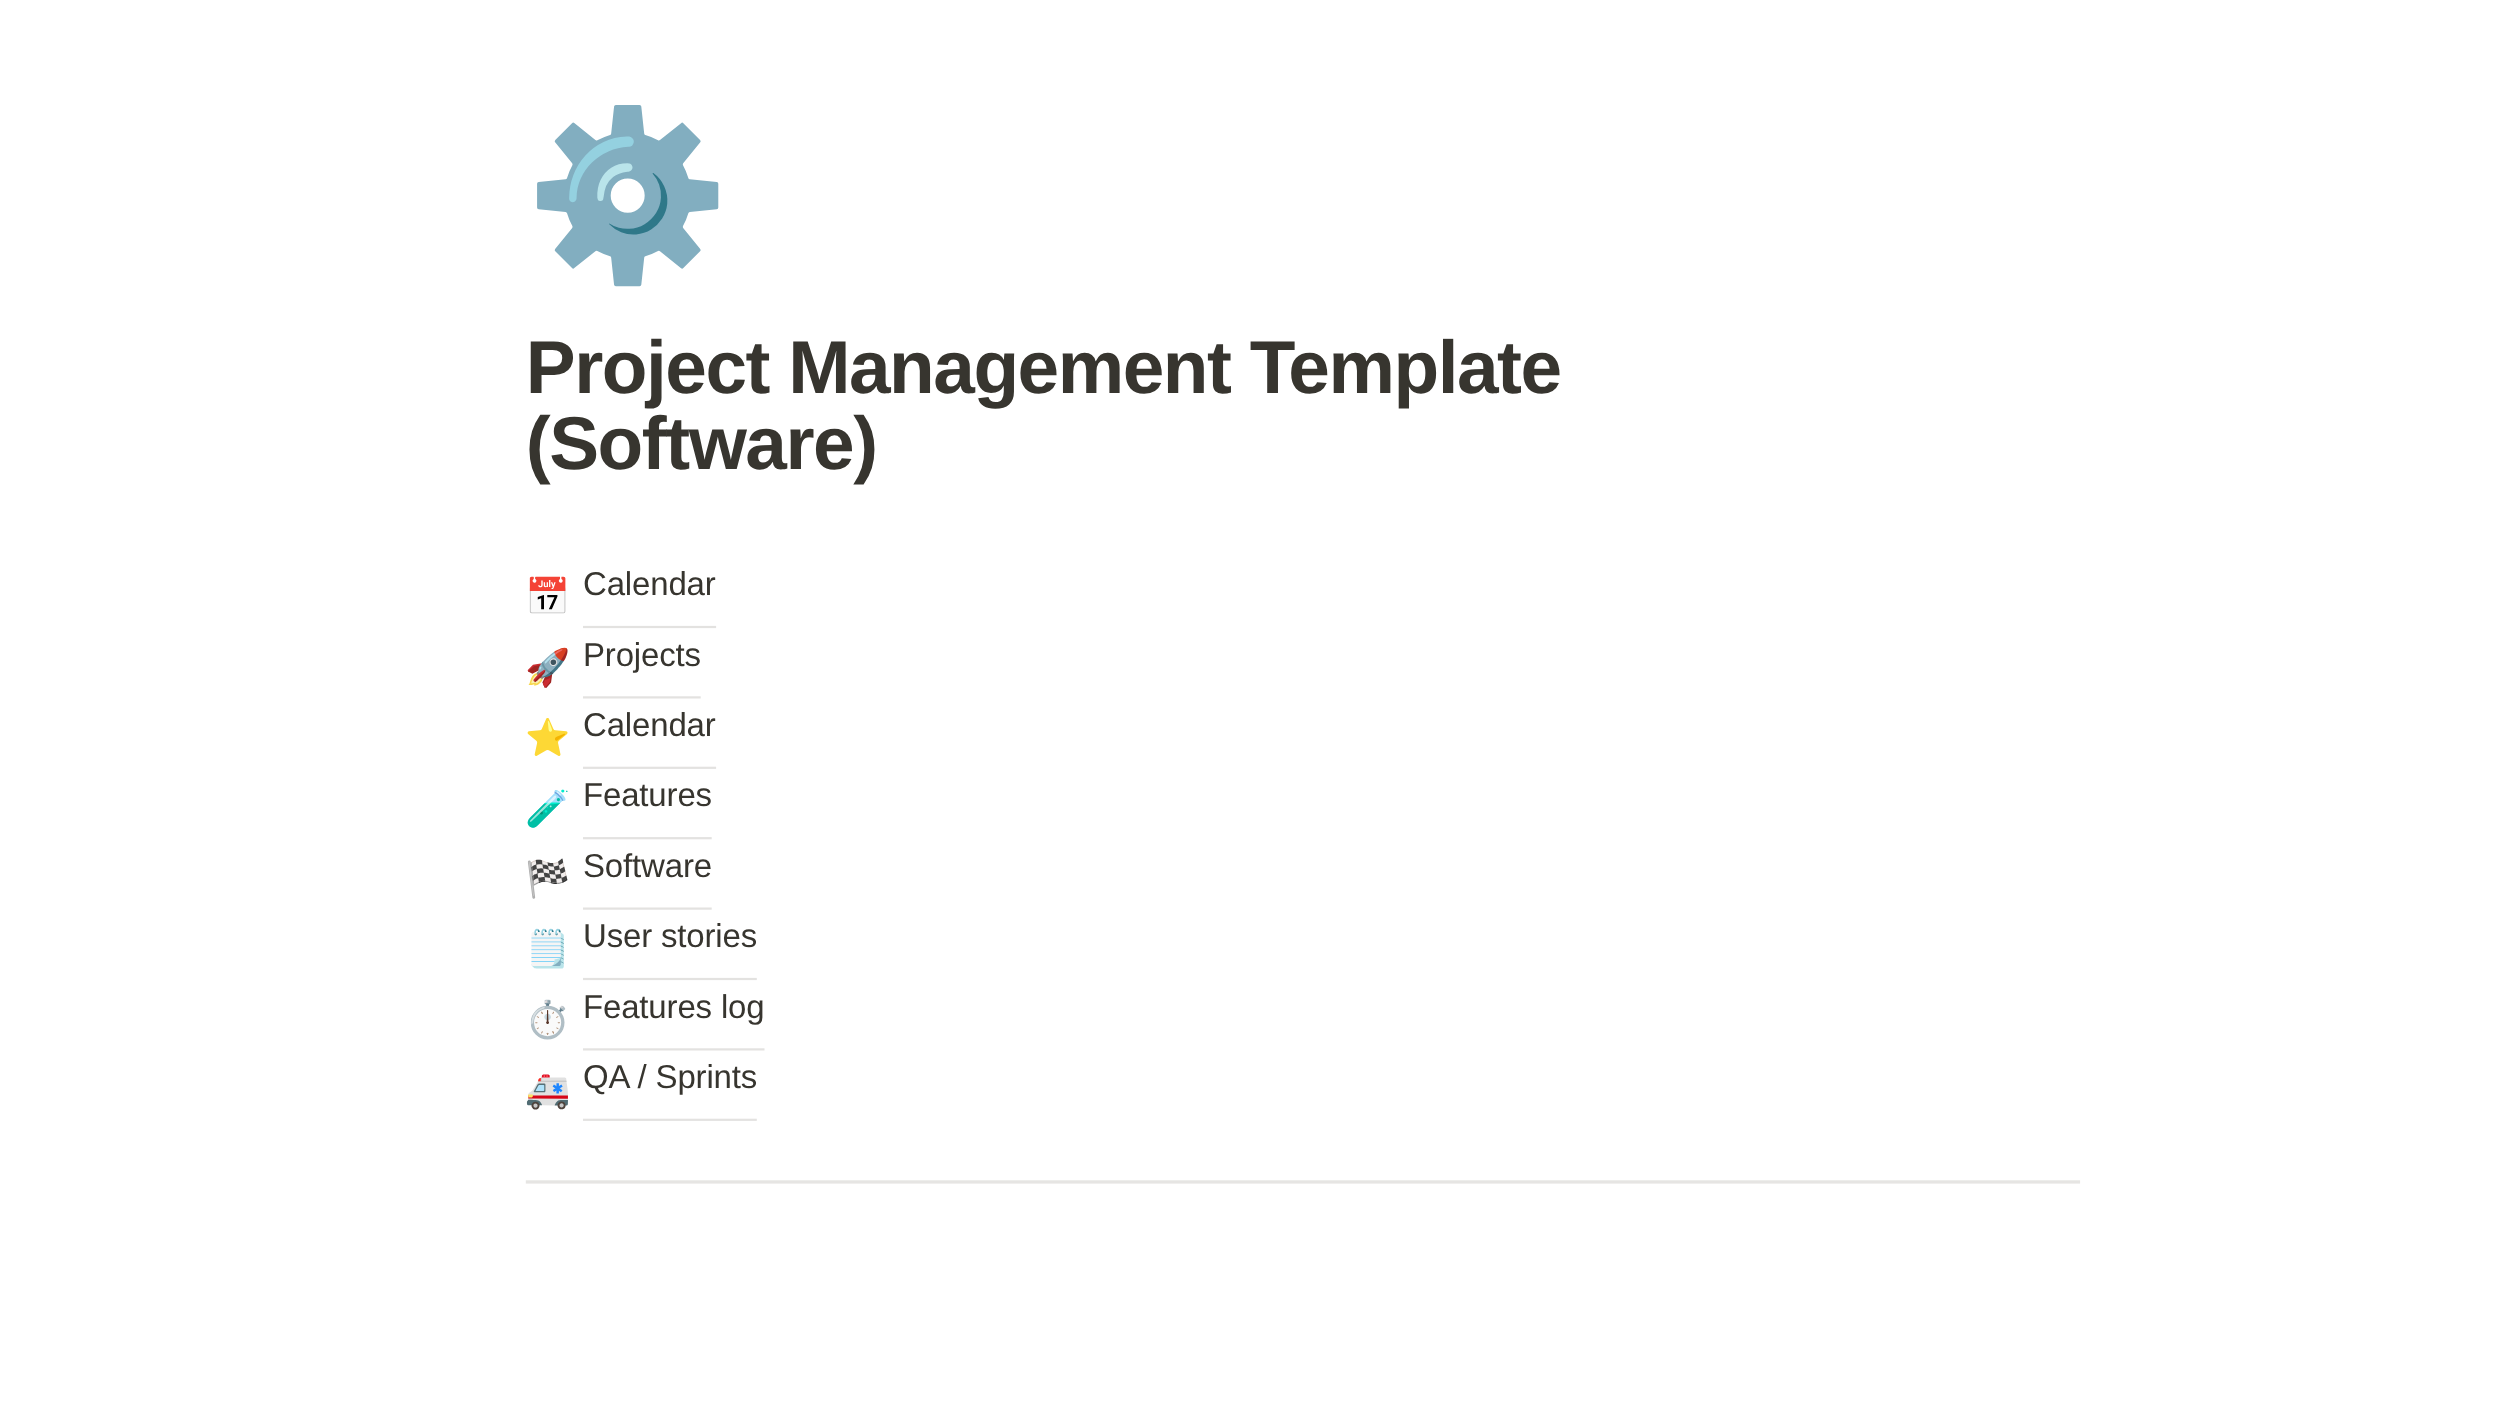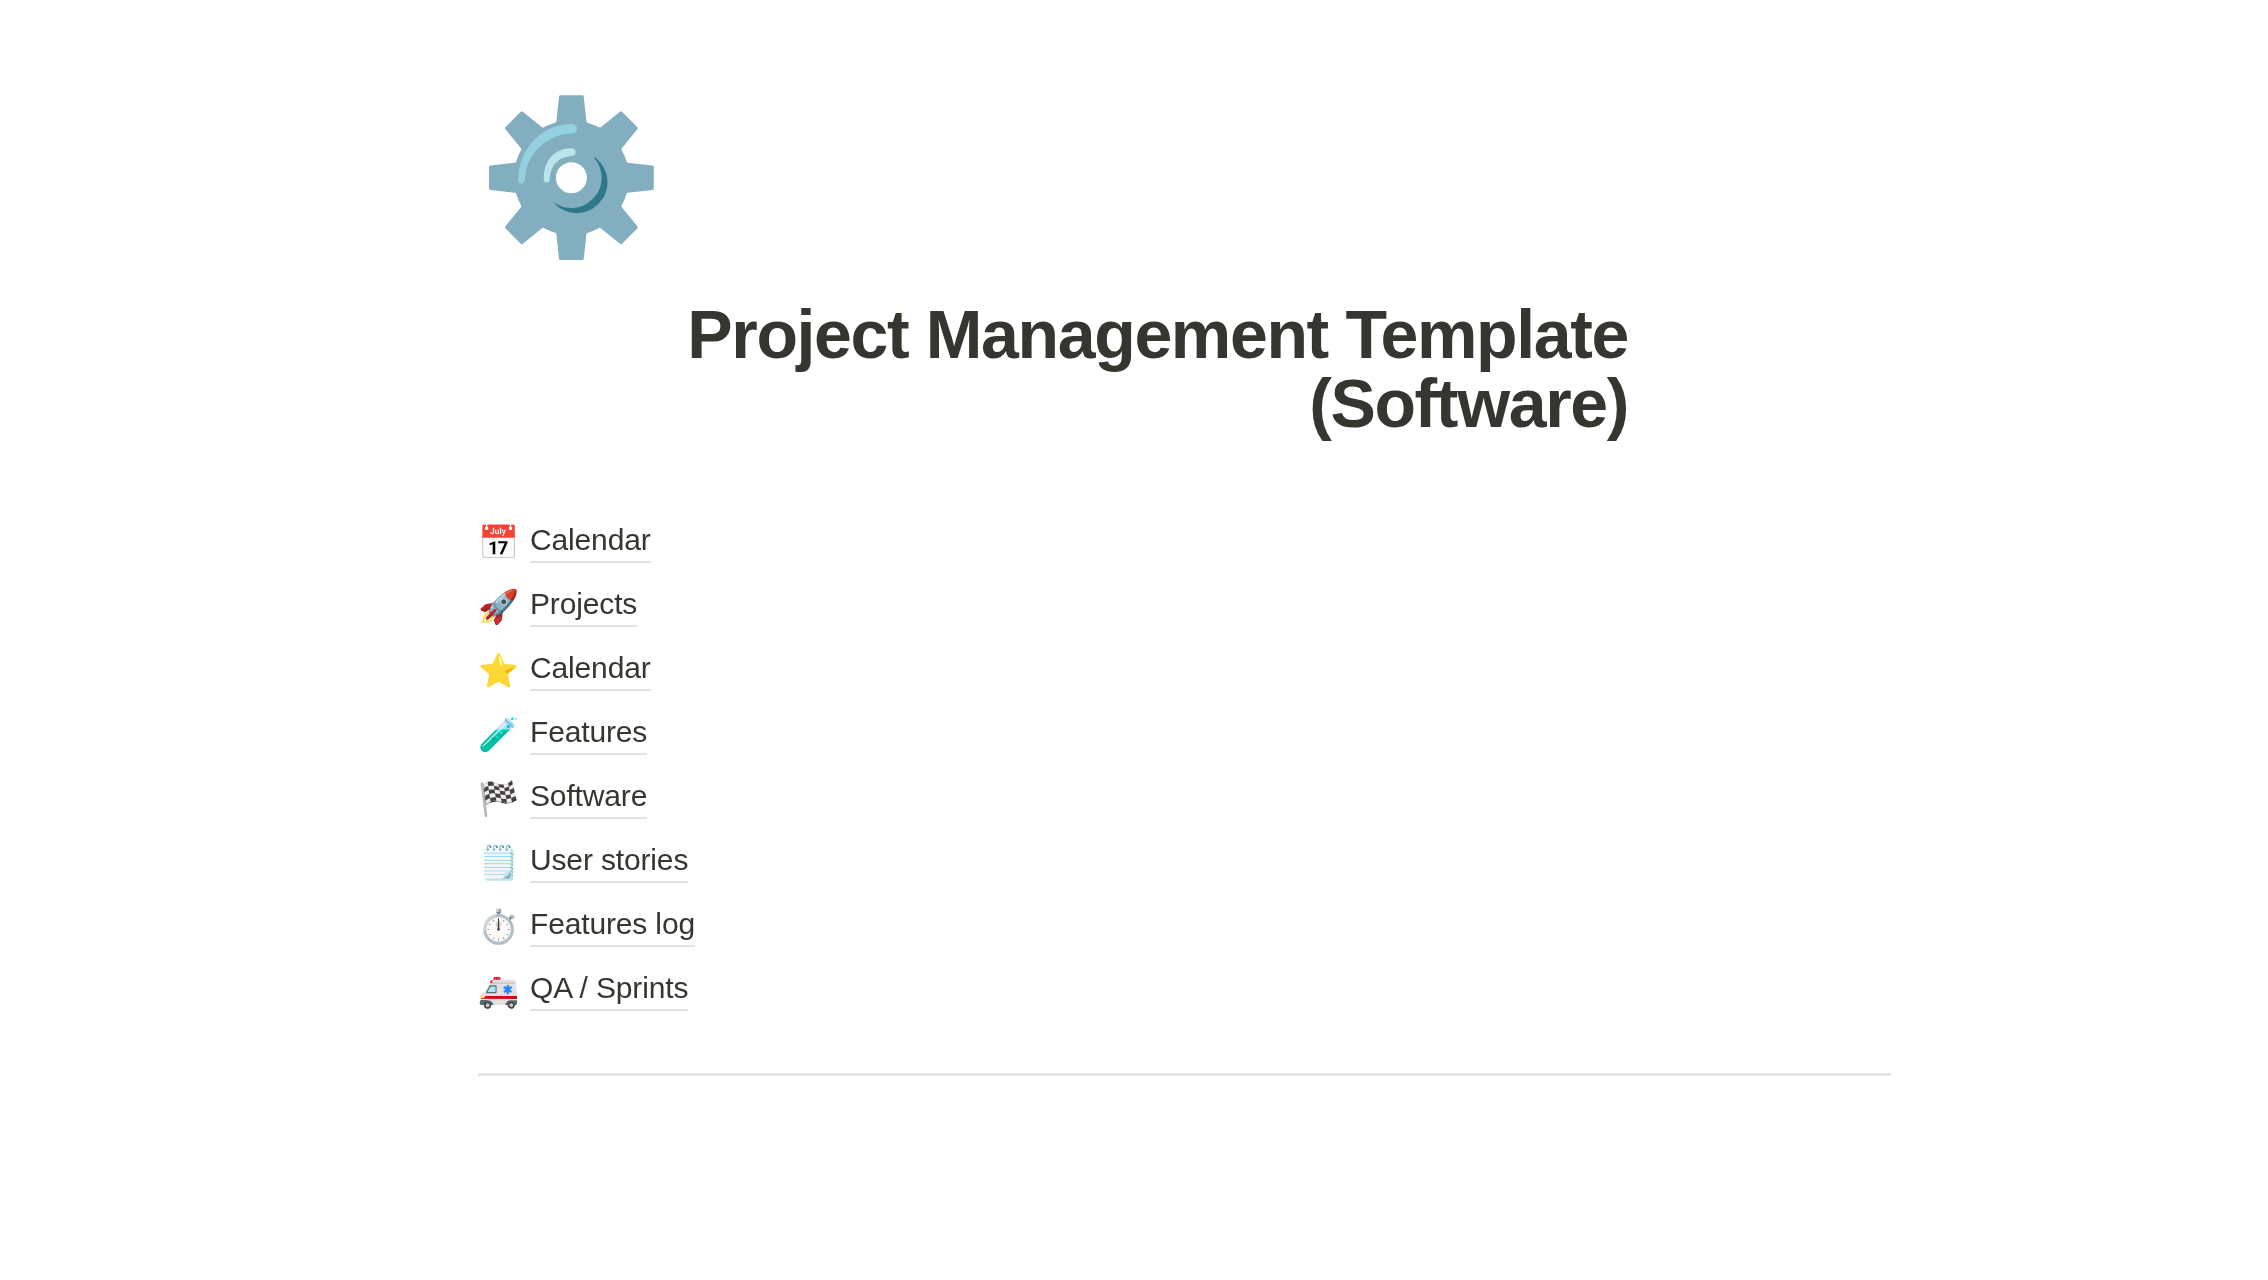--- a/index.html
+++ b/index.html
@@ -44,21 +44,20 @@
     margin: 0;
     padding: 0;
     margin-top: 36px;
     font-size: 68px;
     line-height: 1.02;
     font-weight: 800;
     letter-spacing: -0.02em;
     color: #37352f;
     max-width: 1150px;
     font-family: "Liberation Sans", sans-serif;
-    text-align: right;
   }
 
   
   .link-list {
     margin-top: 72px;
   }
 
   .link-row {
     display: flex;
     align-items: center;
@@ -74,21 +73,21 @@
     margin-right: 16px;
     user-select: none;
   }
 
   .link-text {
     font-size: 30px;
     line-height: 1.2;
     color: #37352f;
     font-weight: 400;
     border-bottom: 2px solid #e3e2e0;
-    padding-bottom: 3px;
+    padding-bottom: 19px;
     cursor: pointer;
     font-family: "Liberation Sans", sans-serif;
     letter-spacing: -0.005em;
   }
 
   
   .divider {
     margin-top: 50px;
     width: 1413px;
     height: 3px;

